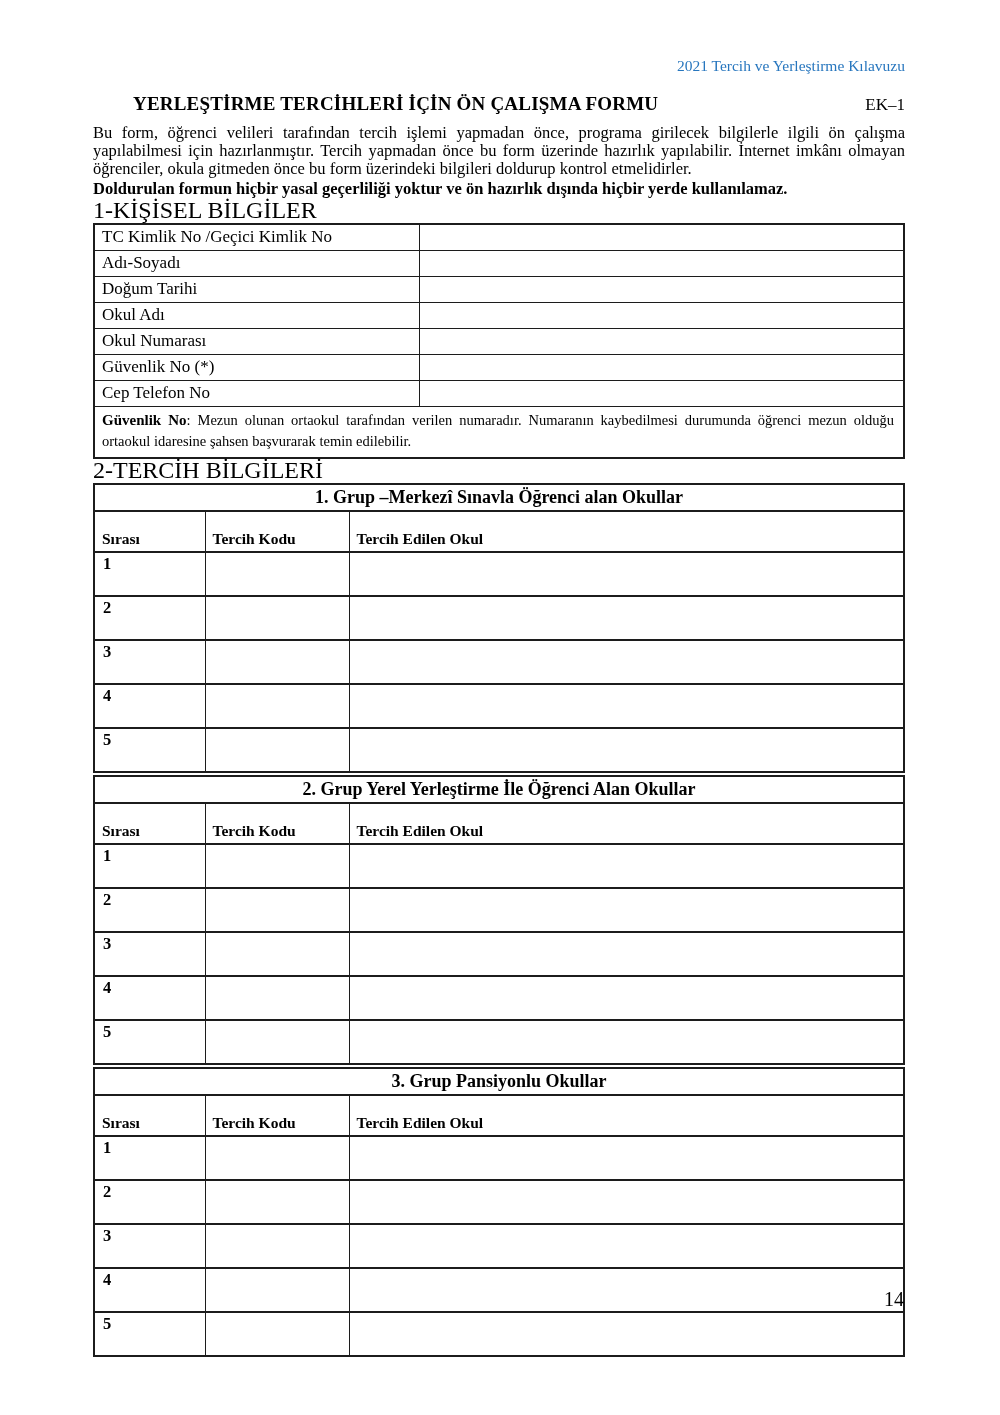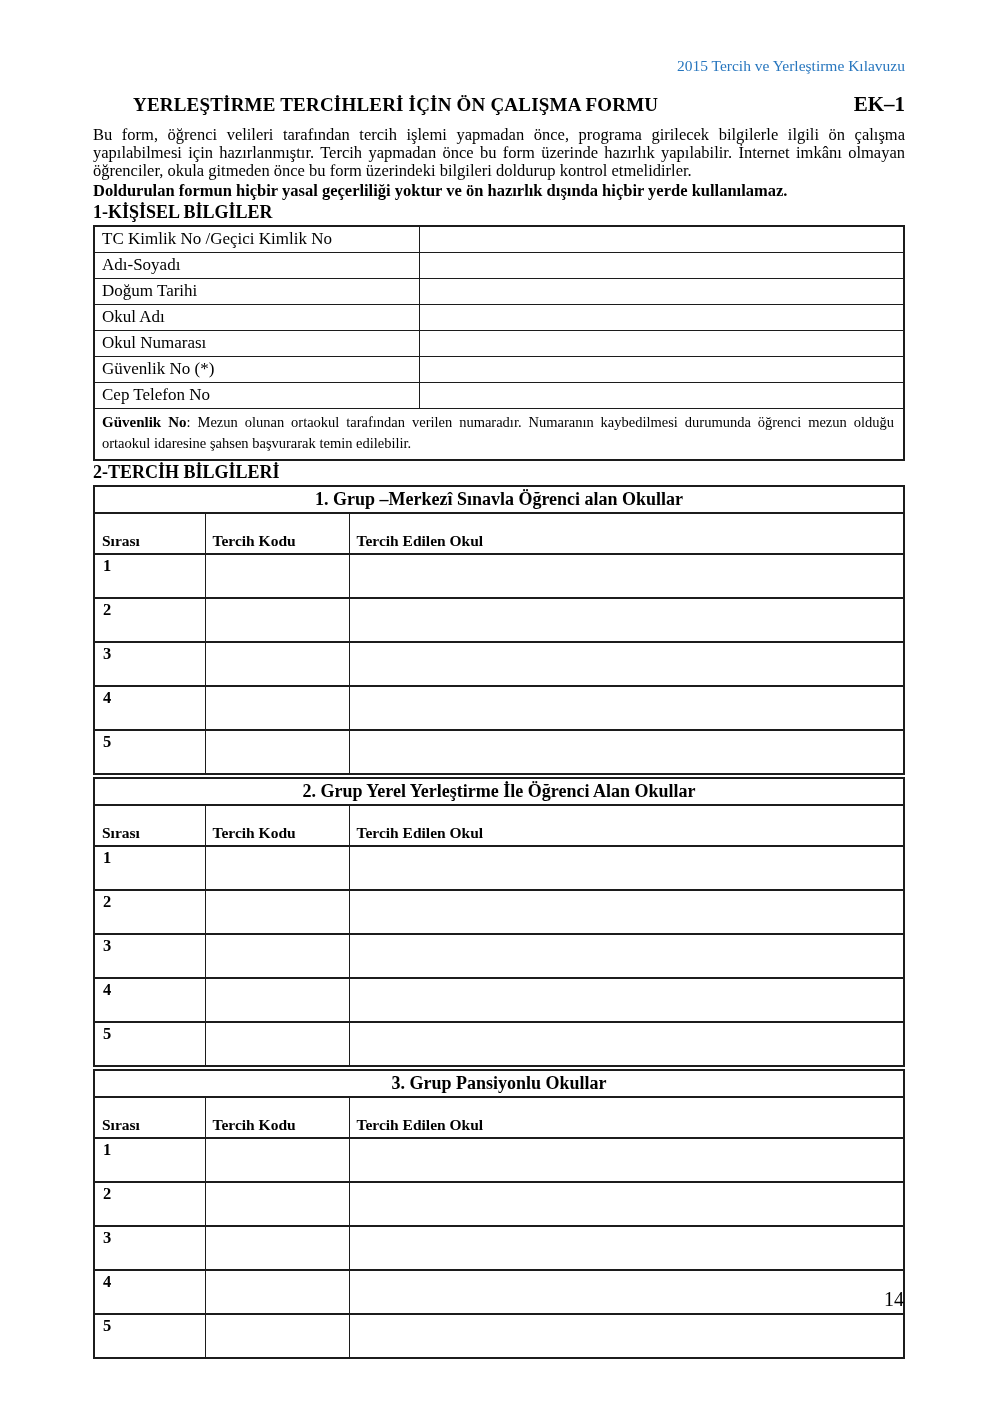--- a/index.html
+++ b/index.html
@@ -16,29 +16,29 @@
   }
   .edition {
     text-align:right; font-size:15.5px; line-height:19px;
     margin-bottom:17px;
   }
   .title-row { display:flex; align-items:baseline; margin-bottom:9px; }
   .page-title {
     flex:1; font-weight:bold; font-size:19px; line-height:23px;
     padding-left:40px; letter-spacing:0.2px;
   }
-  .annex { font-weight:bold; font-size:21px; }
+  .annex { font-weight:normal; font-size:17px; }
   .intro {
     margin:0; font-size:16.5px; line-height:18px; text-align:justify;
   }
   .disclaimer {
     margin:0; font-weight:bold; font-size:16.5px; line-height:21px;
   }
   .section-heading {
-    font-weight:bold; font-size:18px; line-height:21px; margin:1px 0 2px 0;
+    font-weight:normal; font-size:24px; line-height:21px; margin:1px 0 2px 0;
   }
 
   
   table { border-collapse:collapse; width:100%; table-layout:fixed; }
   .personal-table { border:2px solid #1c1c1c; }
   .personal-table td { border:1px solid #1c1c1c; }
   .personal-table td.label {
     width:313px; font-size:17px; height:22px; padding:1px 4px 2px 7px;
     white-space:nowrap; overflow:hidden;font-family:Liberation Serif, serif;
   }
@@ -71,21 +71,21 @@
 
   .page-number {
     position:absolute; top:1288px; right:96px; font-size:20px;
   }
 </style>
 </head>
 <body>
 
 <div class="page">
 
-  <div class="edition" style="color: rgb(39, 118, 190);">2015 Tercih ve Yerleştirme Kılavuzu</div>
+  <div class="edition" style="color: rgb(39, 118, 190);">2021 Tercih ve Yerleştirme Kılavuzu</div>
 
   <div class="title-row">
     <div class="page-title">YERLEŞTİRME TERCİHLERİ İÇİN ÖN ÇALIŞMA FORMU</div>
     <div class="annex">EK–1</div>
   </div>
 
   <p class="intro">Bu form, öğrenci velileri tarafından tercih işlemi yapmadan önce, programa girilecek bilgilerle ilgili ön çalışma yapılabilmesi için hazırlanmıştır. Tercih yapmadan önce bu form üzerinde hazırlık yapılabilir. İnternet imkânı olmayan öğrenciler, okula gitmeden önce bu form üzerindeki bilgileri doldurup kontrol etmelidirler.</p>
   <p class="disclaimer">Doldurulan formun hiçbir yasal geçerliliği yoktur ve ön hazırlık dışında hiçbir yerde kullanılamaz.</p>
 
   <div class="section-heading">1-KİŞİSEL BİLGİLER</div>

